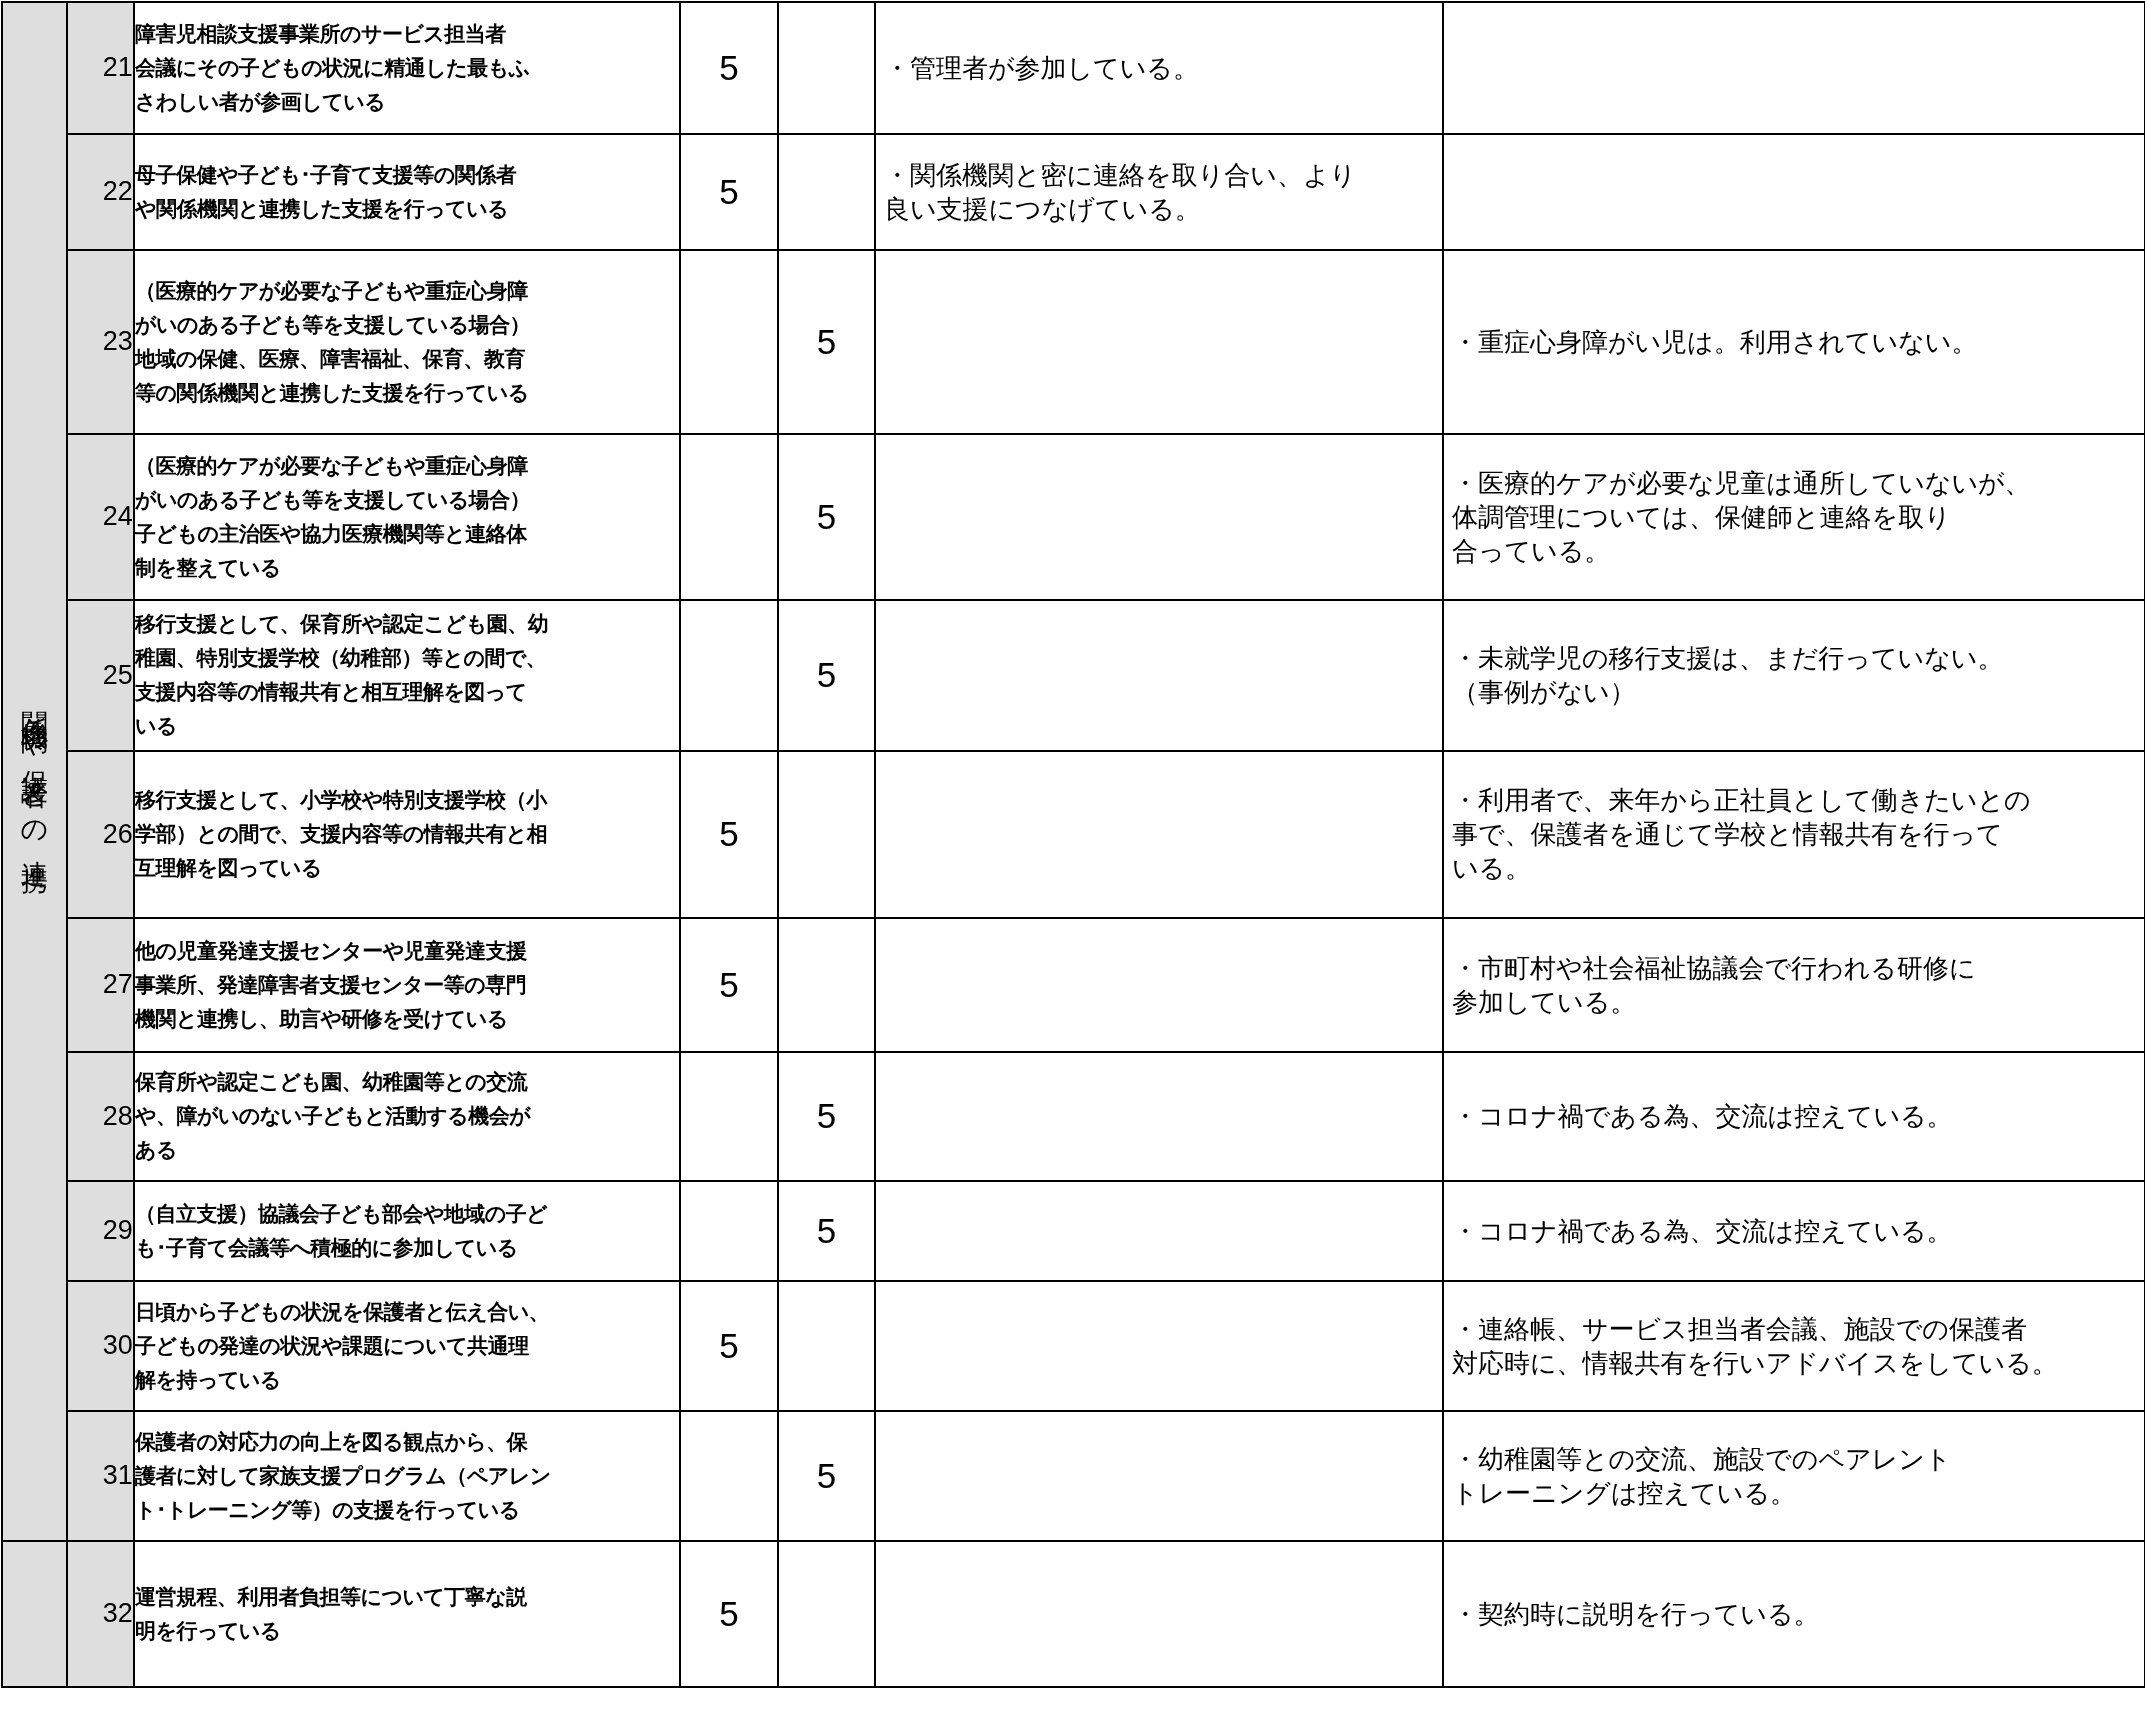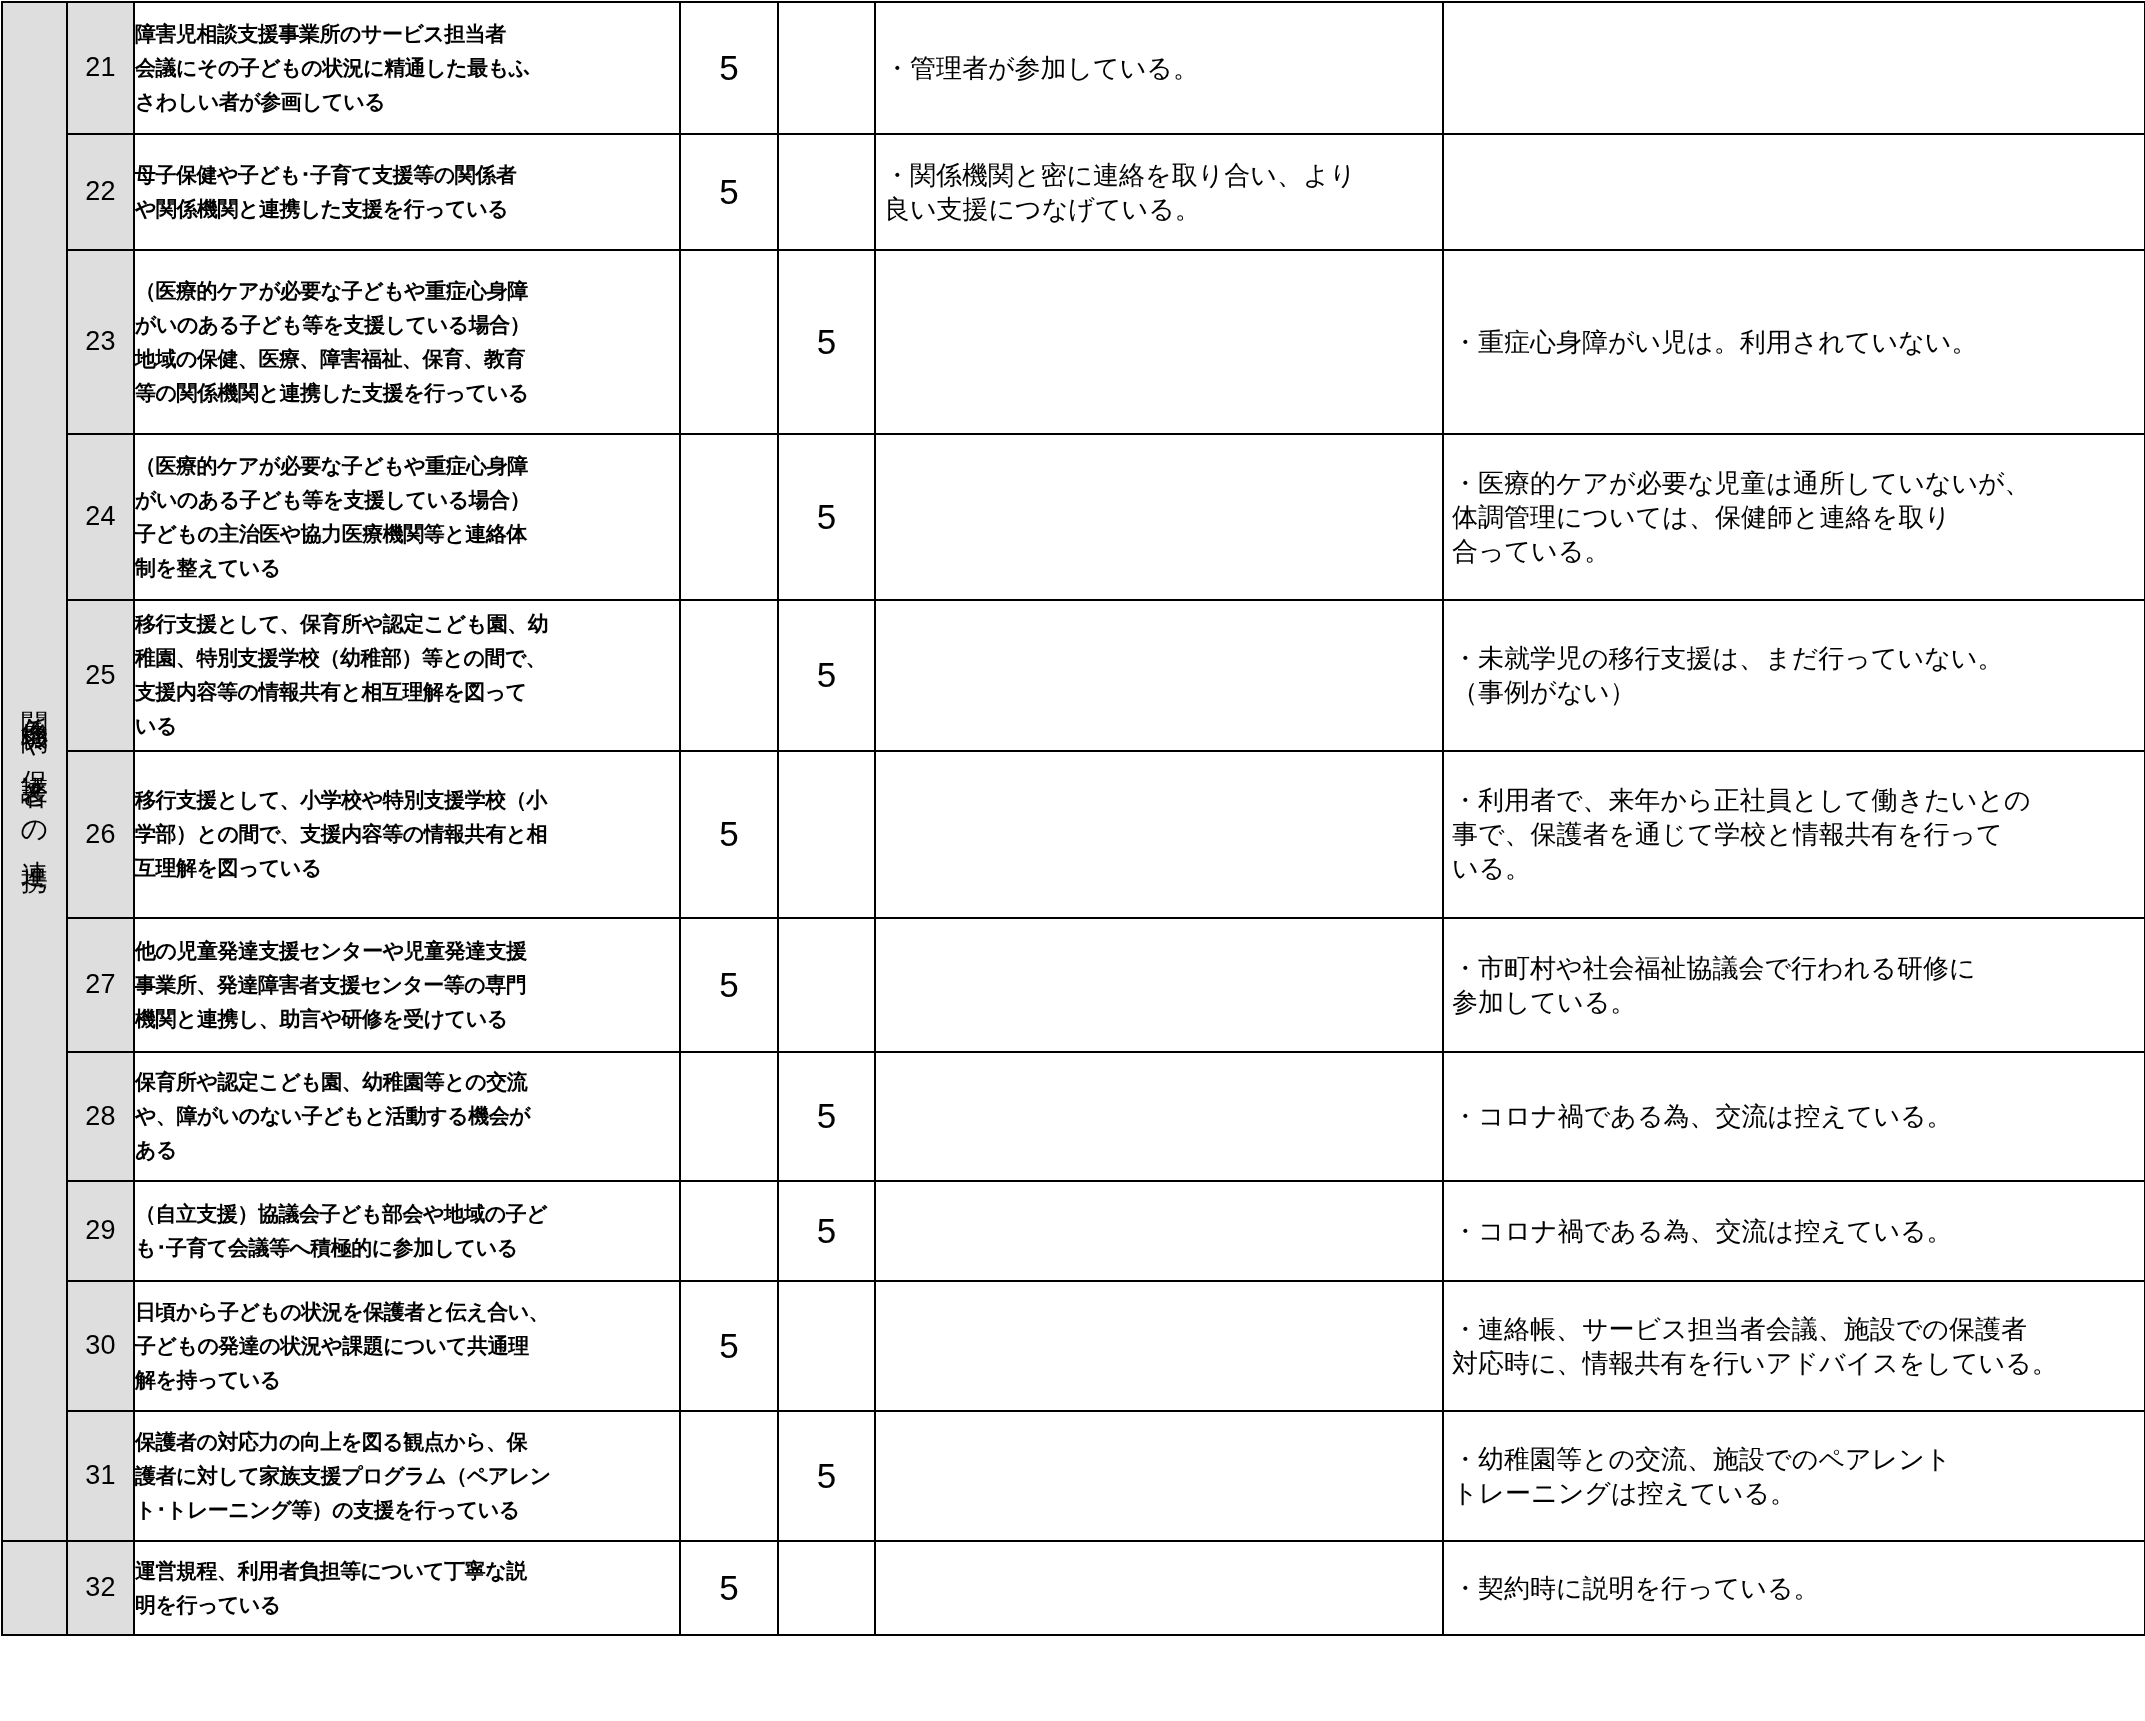--- a/index.html
+++ b/index.html
@@ -11,21 +11,21 @@
   table.eval tr.row { }
   col.c-cat { width: 65px; }
   col.c-num { width: 67px; }
   col.c-item { width: 546px; }
   col.c-s1 { width: 98px; }
   col.c-s2 { width: 97px; }
   col.c-comm1 { width: 568px; }
   col.c-comm2 { width: 702px; }
   td.cat { background: #dedede; text-align: center; vertical-align: middle; }
   td.cat .cat-text { writing-mode: vertical-rl; text-orientation: upright; font-size: 27px; letter-spacing: 5.6px; line-height: 32px; display: inline-block; }
-  td.num { background: #dedede; text-align: center; font-family: "Liberation Sans", sans-serif; font-size: 27px; }
+  td.num { background: #dedede; text-align: right; font-family: "Liberation Sans", sans-serif; font-size: 27px; }
   td.item { font-size: 21px; line-height: 34px; padding: 0 3.7px 0 4.6px; letter-spacing: -0.5px; font-weight: bold; }
   td.item .item-text { display: block; white-space: pre-line; }
   td.score { text-align: center; font-family: "Liberation Sans", sans-serif; font-size: 35px; }
   td.comment { font-size: 26px; line-height: 34px; padding: 0 5.6px 0 5.6px; }
   td.comment .comment-text { display: block; white-space: pre-line; margin-left: 8px; }
 </style>
 </head>
 <body>
 
 <div class="sheet">
@@ -220,21 +220,21 @@
       <td class="score"></td>
       <td class="score">5</td>
       <td class="comment">
             <span class="comment-text"></span>
           </td>
       <td class="comment">
             <span class="comment-text">・幼稚園等との交流、施設でのペアレント
  トレーニングは控えている。</span>
           </td>
     </tr>
-    <tr class="row" style="height:94px">
+    <tr class="row" style="height:146px">
       <td class="cat"><span class="cat-text"></span></td>
       <td class="num">32</td>
       <td class="item">
             <span class="item-text">運営規程、利用者負担等について丁寧な説
 明を行っている</span>
           </td>
       <td class="score">5</td>
       <td class="score"></td>
       <td class="comment">
             <span class="comment-text"></span>

